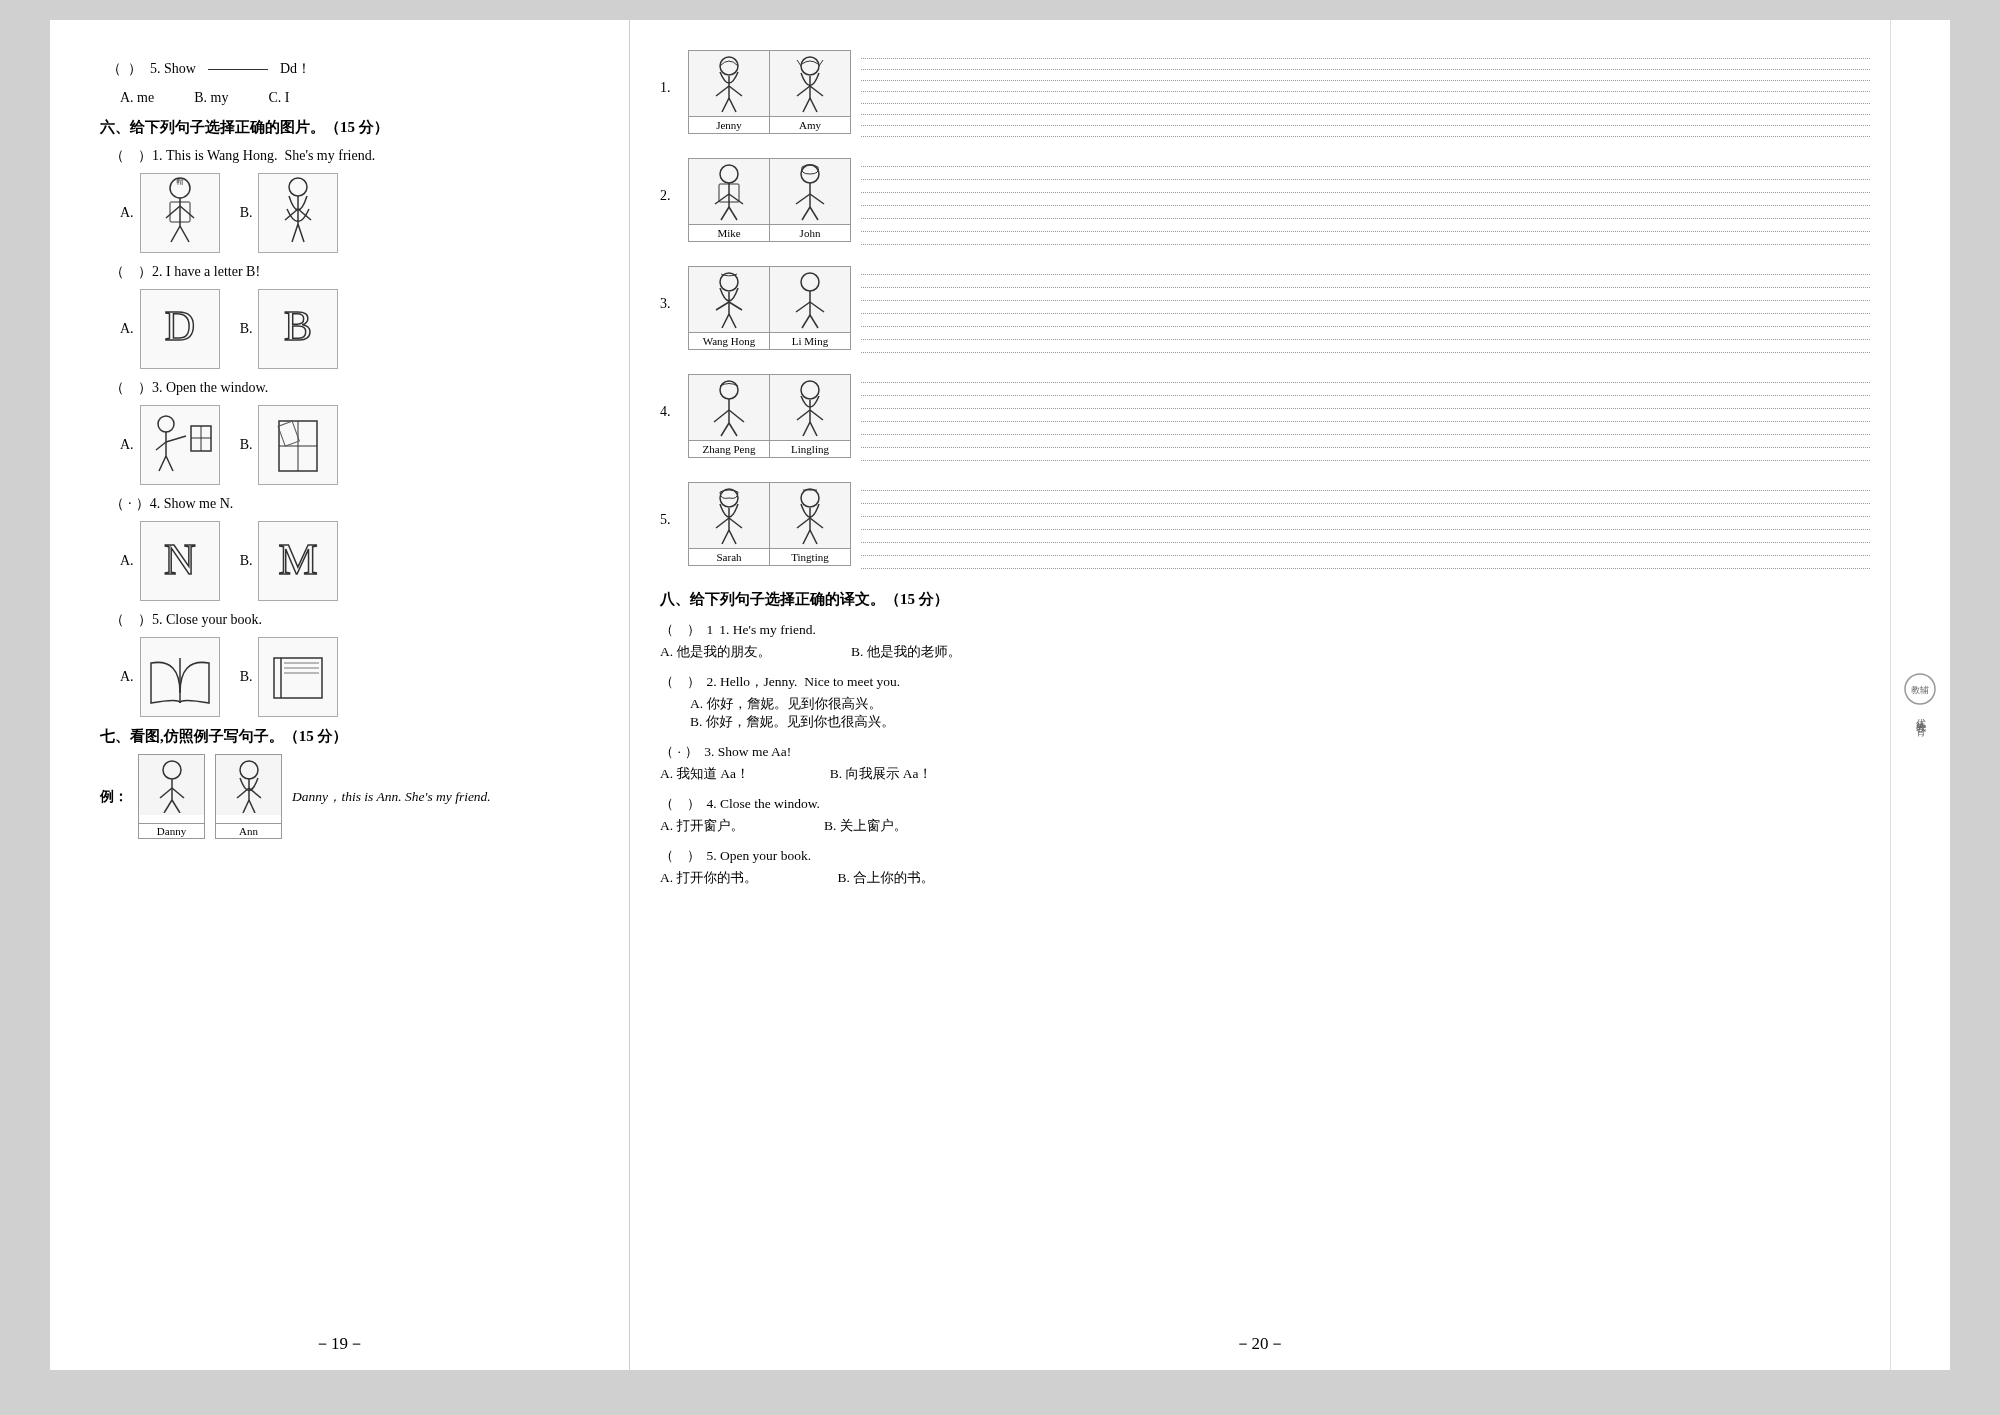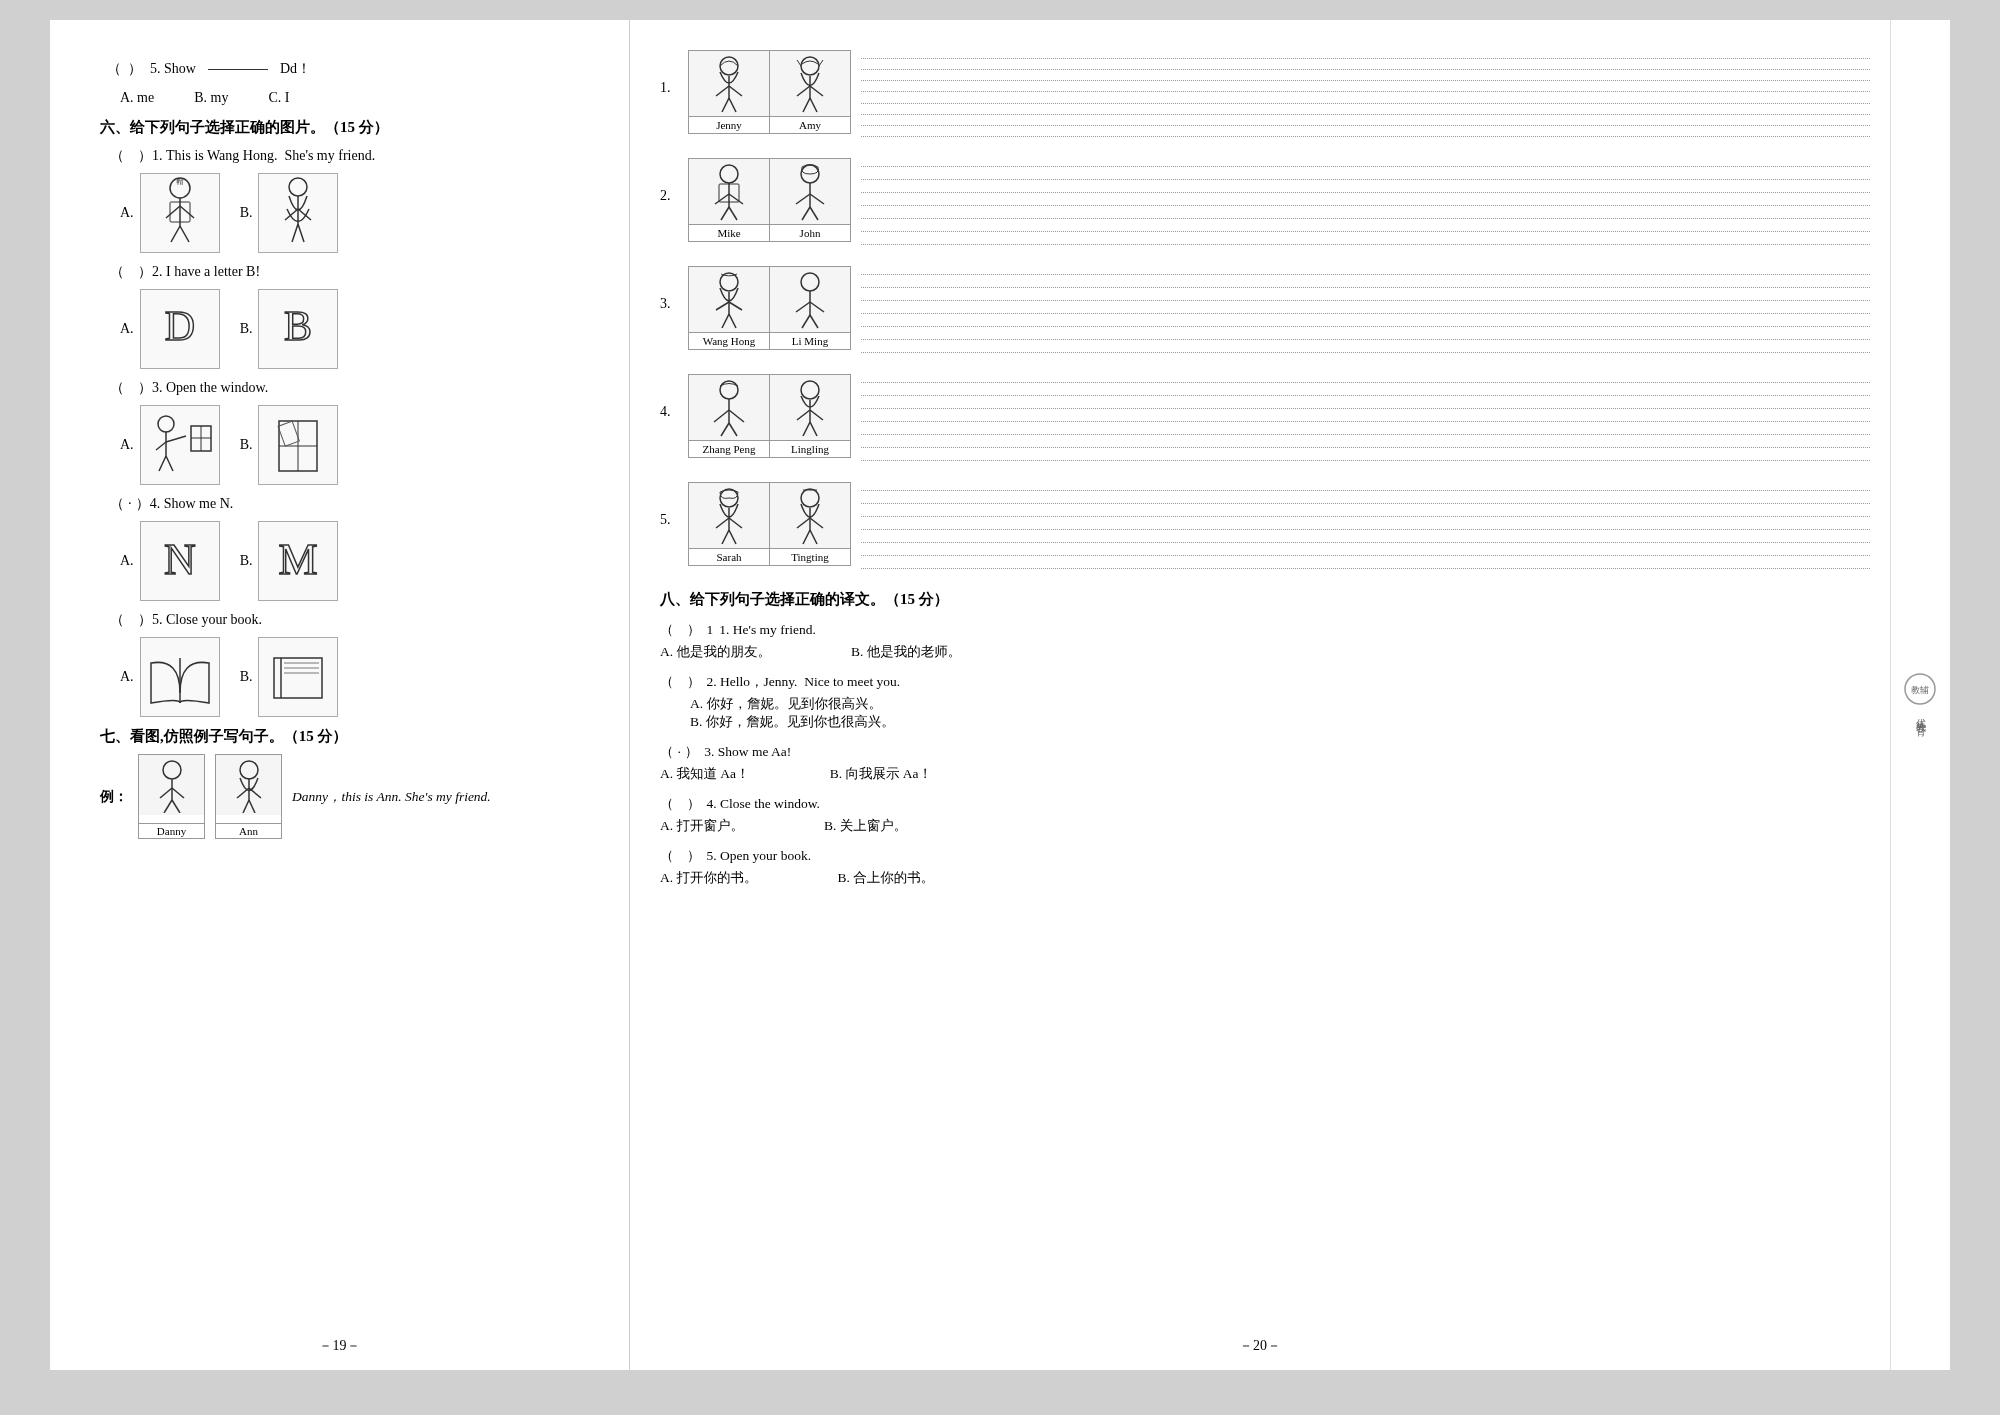--- a/index.html
+++ b/index.html
@@ -92,21 +92,21 @@
       display: flex;
       align-items: center;
       gap: 6px;
       font-size: 14px;
     }
     .page-num {
       position: absolute;
       bottom: 15px;
       left: 50%;
       transform: translateX(-50%);
-      font-size: 14px;
+      font-size: 17px;
     }
     
     .right-section-title {
       font-size: 15px;
       font-weight: bold;
       margin: 10px 0 12px 0;
     }
     .char-pair-row {
       display: flex;
       align-items: flex-start;

